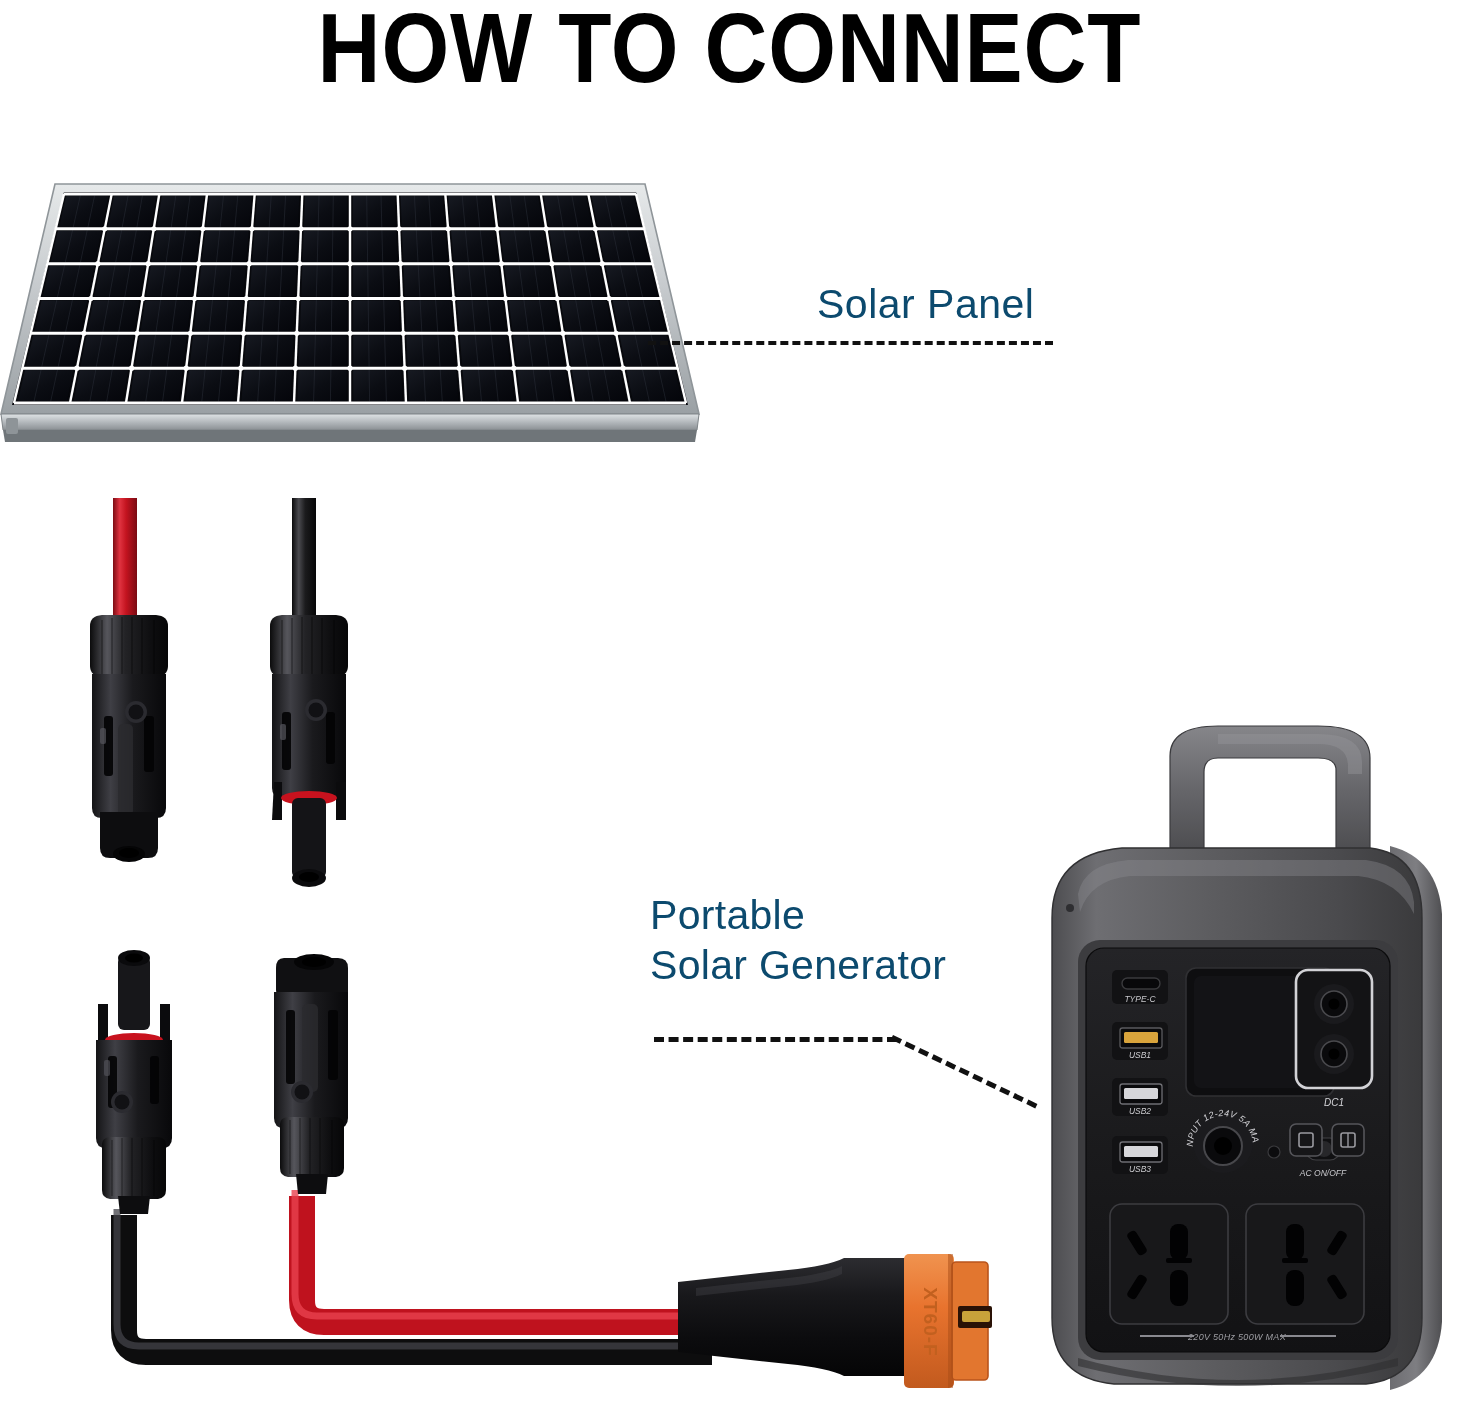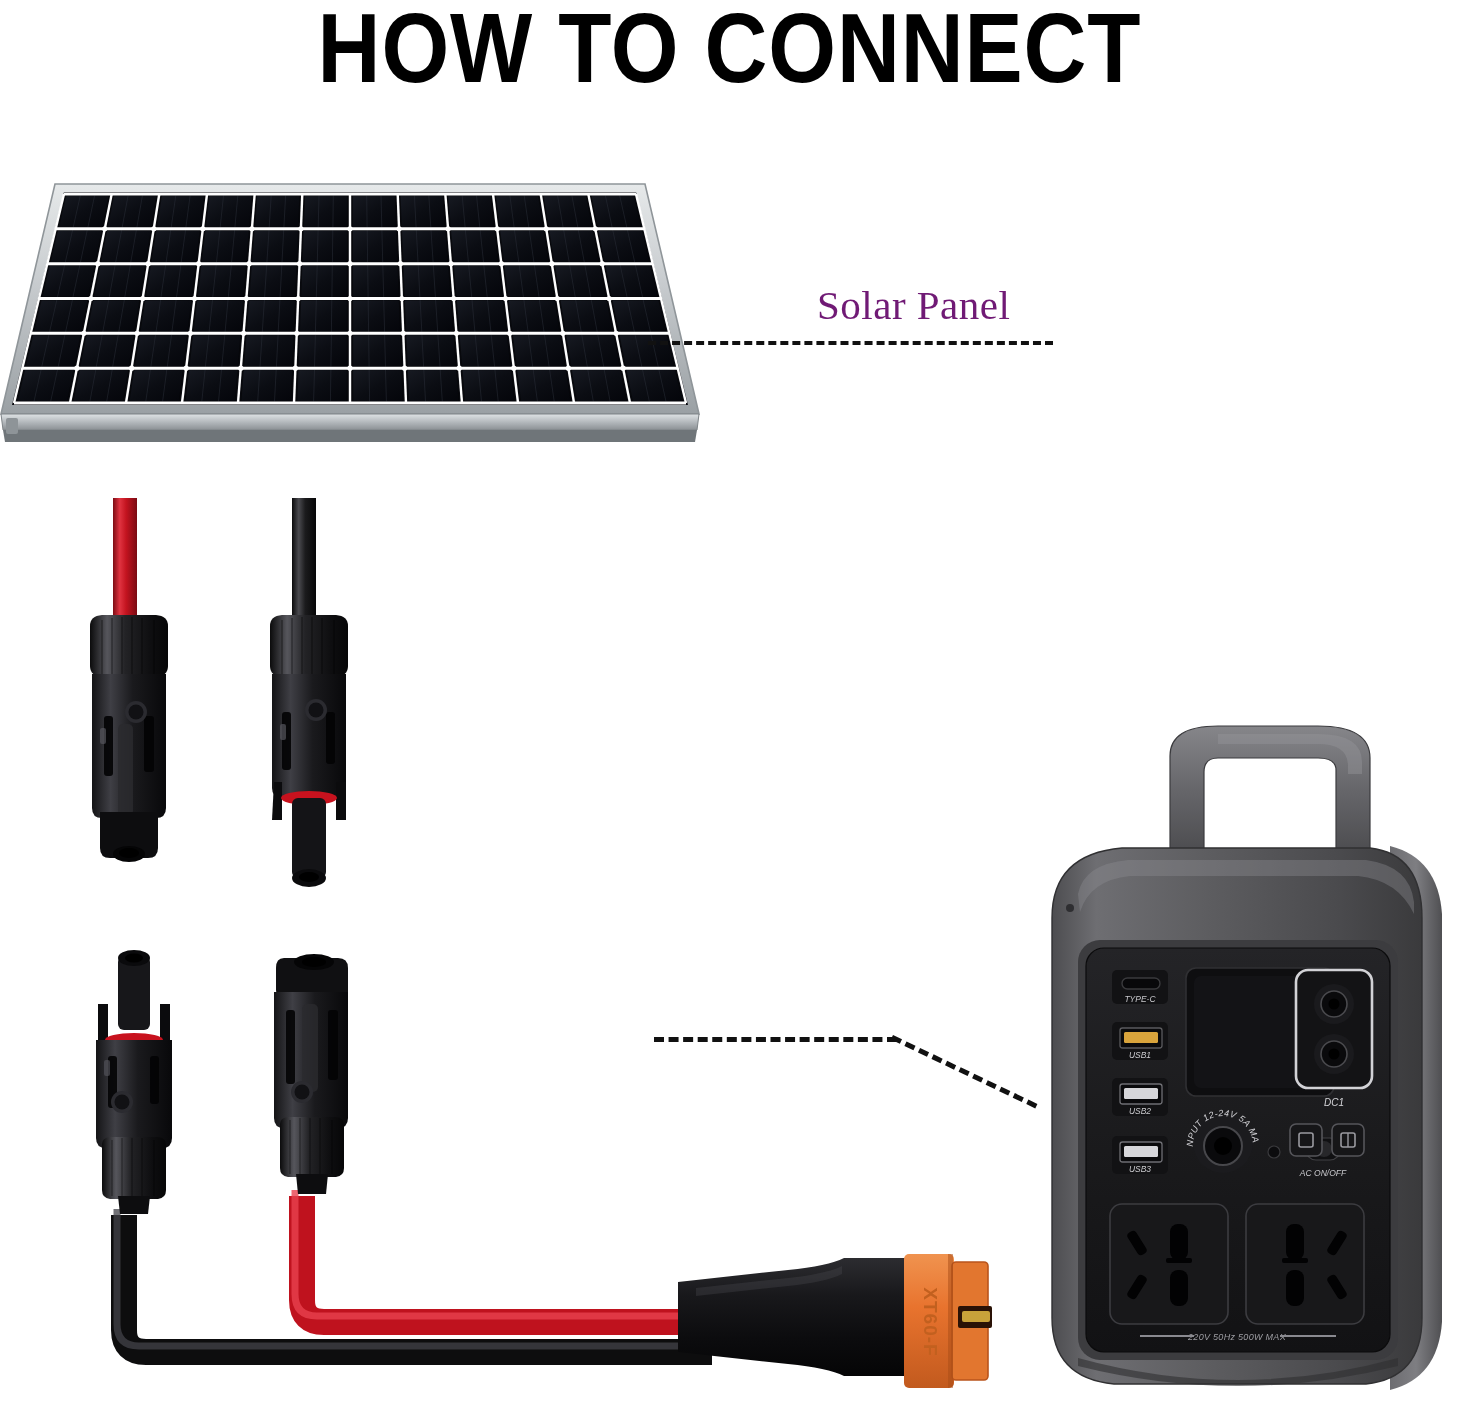--- a/index.html
+++ b/index.html
@@ -32,22 +32,22 @@
     color: #000000;
     transform: scaleX(0.88);
     transform-origin: 50% 0;
     white-space: nowrap;
     line-height: 1.06;
   }
 
   
   .callout-label {
     position: absolute;
-    color: #701a75;
-    font-family: Liberation Serif, serif;
+    color: #0c4a6e;
+    font-family: Liberation Sans, sans-serif;
     font-weight: 400;
     white-space: nowrap;
   }
   #label-solar-panel {
     left: 817px;
     top: 281px;
     font-size: 41px;
     letter-spacing: 0.5px;
   }
   #label-generator {
@@ -801,14 +801,18 @@
       <path d="M60,640 Q140,662 220,662 Q300,662 380,640 L380,648 Q300,668 220,668 Q140,668 60,648 Z" fill="#2e2e30" opacity="0.6"></path>
     </svg>
   </div>
 
   <div class="leader" id="leader-solar"></div>
   <div class="leader" id="leader-gen-h"></div>
   <div class="leader" id="leader-gen-d"></div>
 
   <div class="callout-label" id="label-solar-panel">Solar Panel</div>
 
+  <div class="callout-label" id="label-generator">
+    <span class="ln">Portable</span>
+    <span class="ln">Solar Generator</span>
+  </div>
 
 </div>
 
 </body></html>

